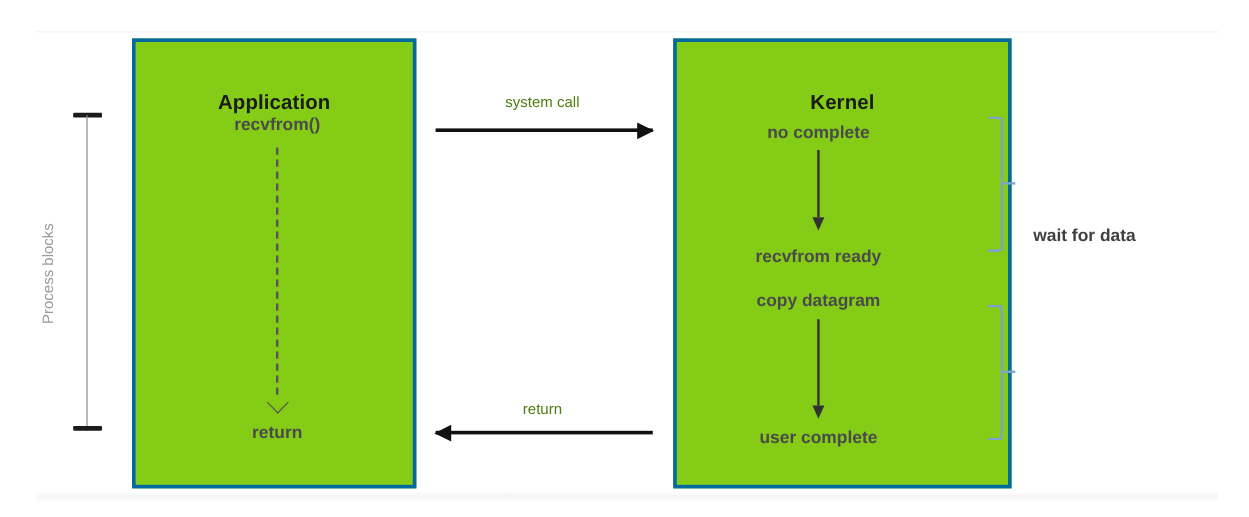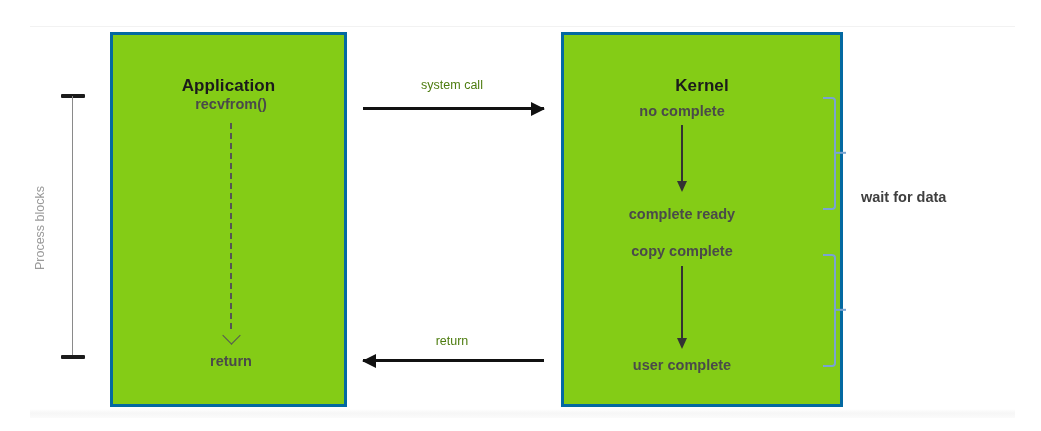--- a/index.html
+++ b/index.html
@@ -240,23 +240,23 @@
   <div id="kern-box" class="proc-box">
     <div id="kern-title" class="box-title">Kernel</div>
 
     <div class="step" style="left:118px; top:76px;">no complete</div>
 
     <div class="v-arrow" style="left:118px; top:90px; height:66px; width:12px;">
       <div class="shaft" style="height:56px;"></div>
       <div class="head"></div>
     </div>
 
-    <div class="step" style="left:118px; top:179px;">complete ready</div>
-
-    <div class="step" style="left:118px; top:216px;">copy complete</div>
+    <div class="step" style="left:118px; top:179px;">recvfrom ready</div>
+
+    <div class="step" style="left:118px; top:216px;">copy datagram</div>
 
     <div class="v-arrow" style="left:118px; top:231px; height:82px; width:12px;">
       <div class="shaft" style="height:72px;"></div>
       <div class="head"></div>
     </div>
 
     <div class="step" style="left:118px; top:330px;">user complete</div>
   </div>
 
   <div class="edge-label" style="left:452px; top:85px;">system call</div>

